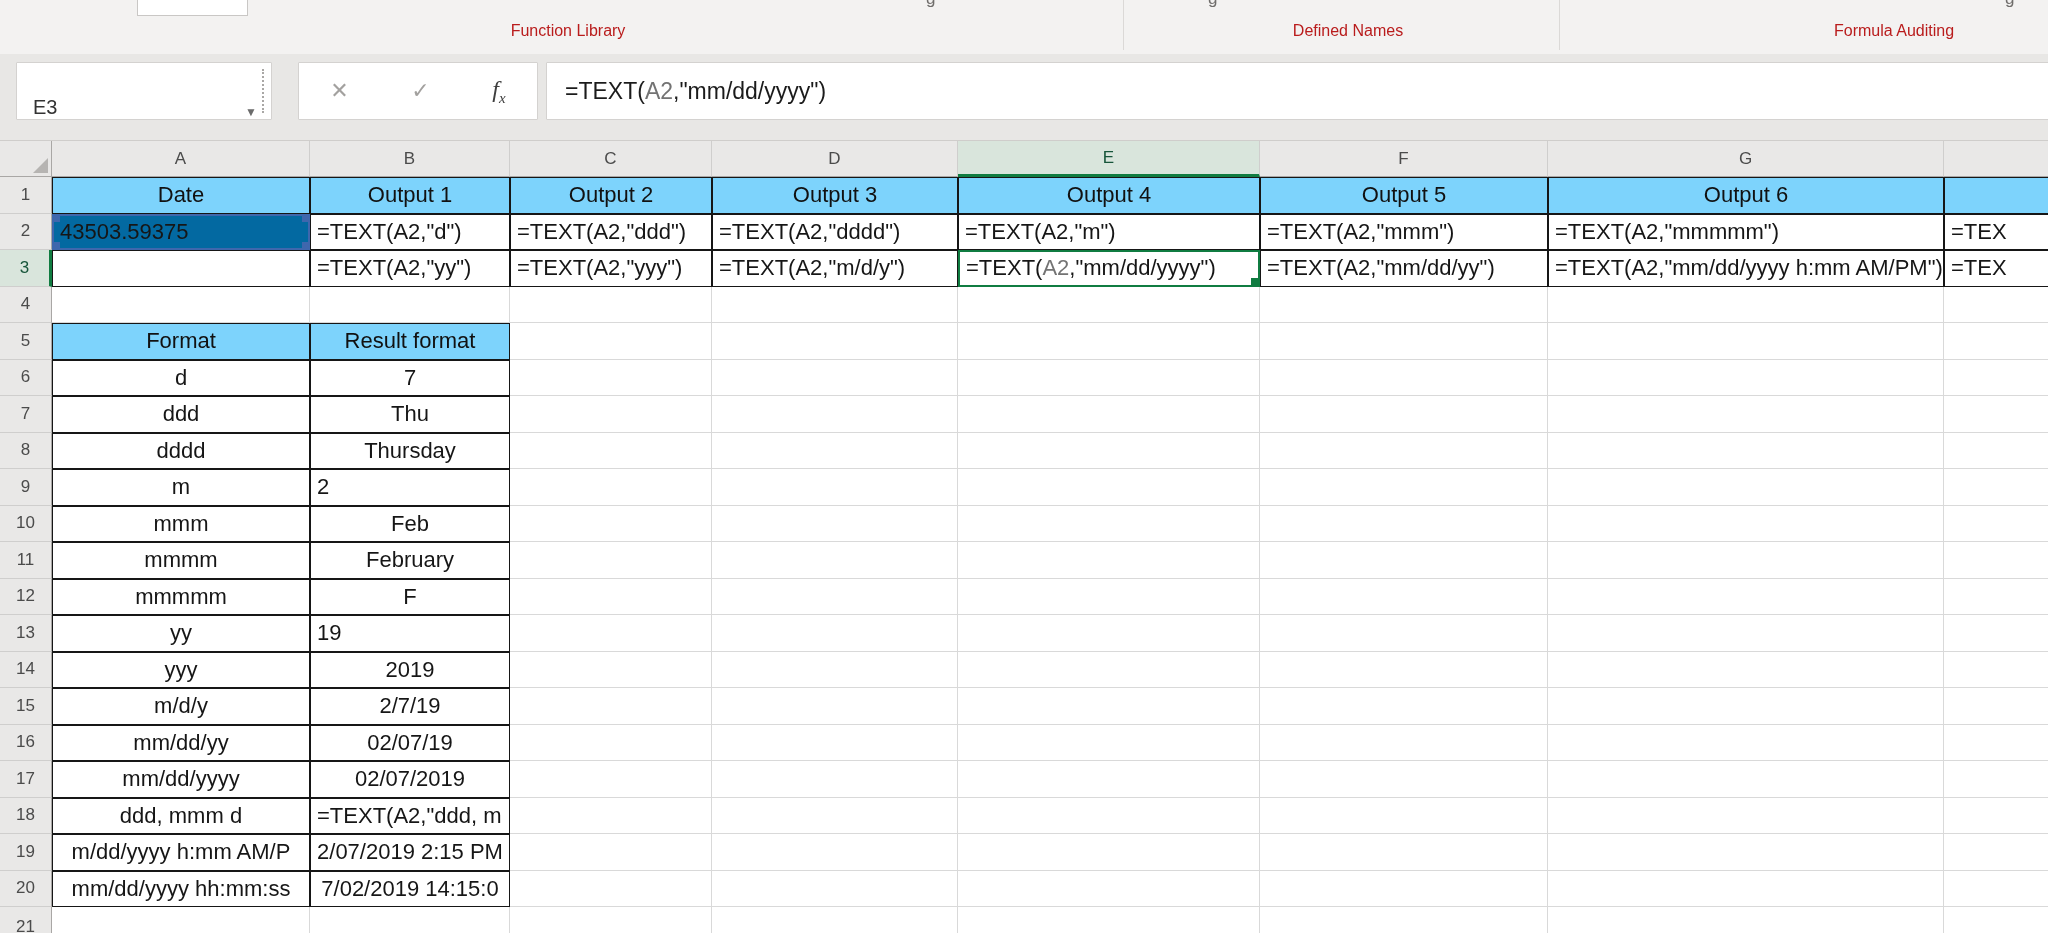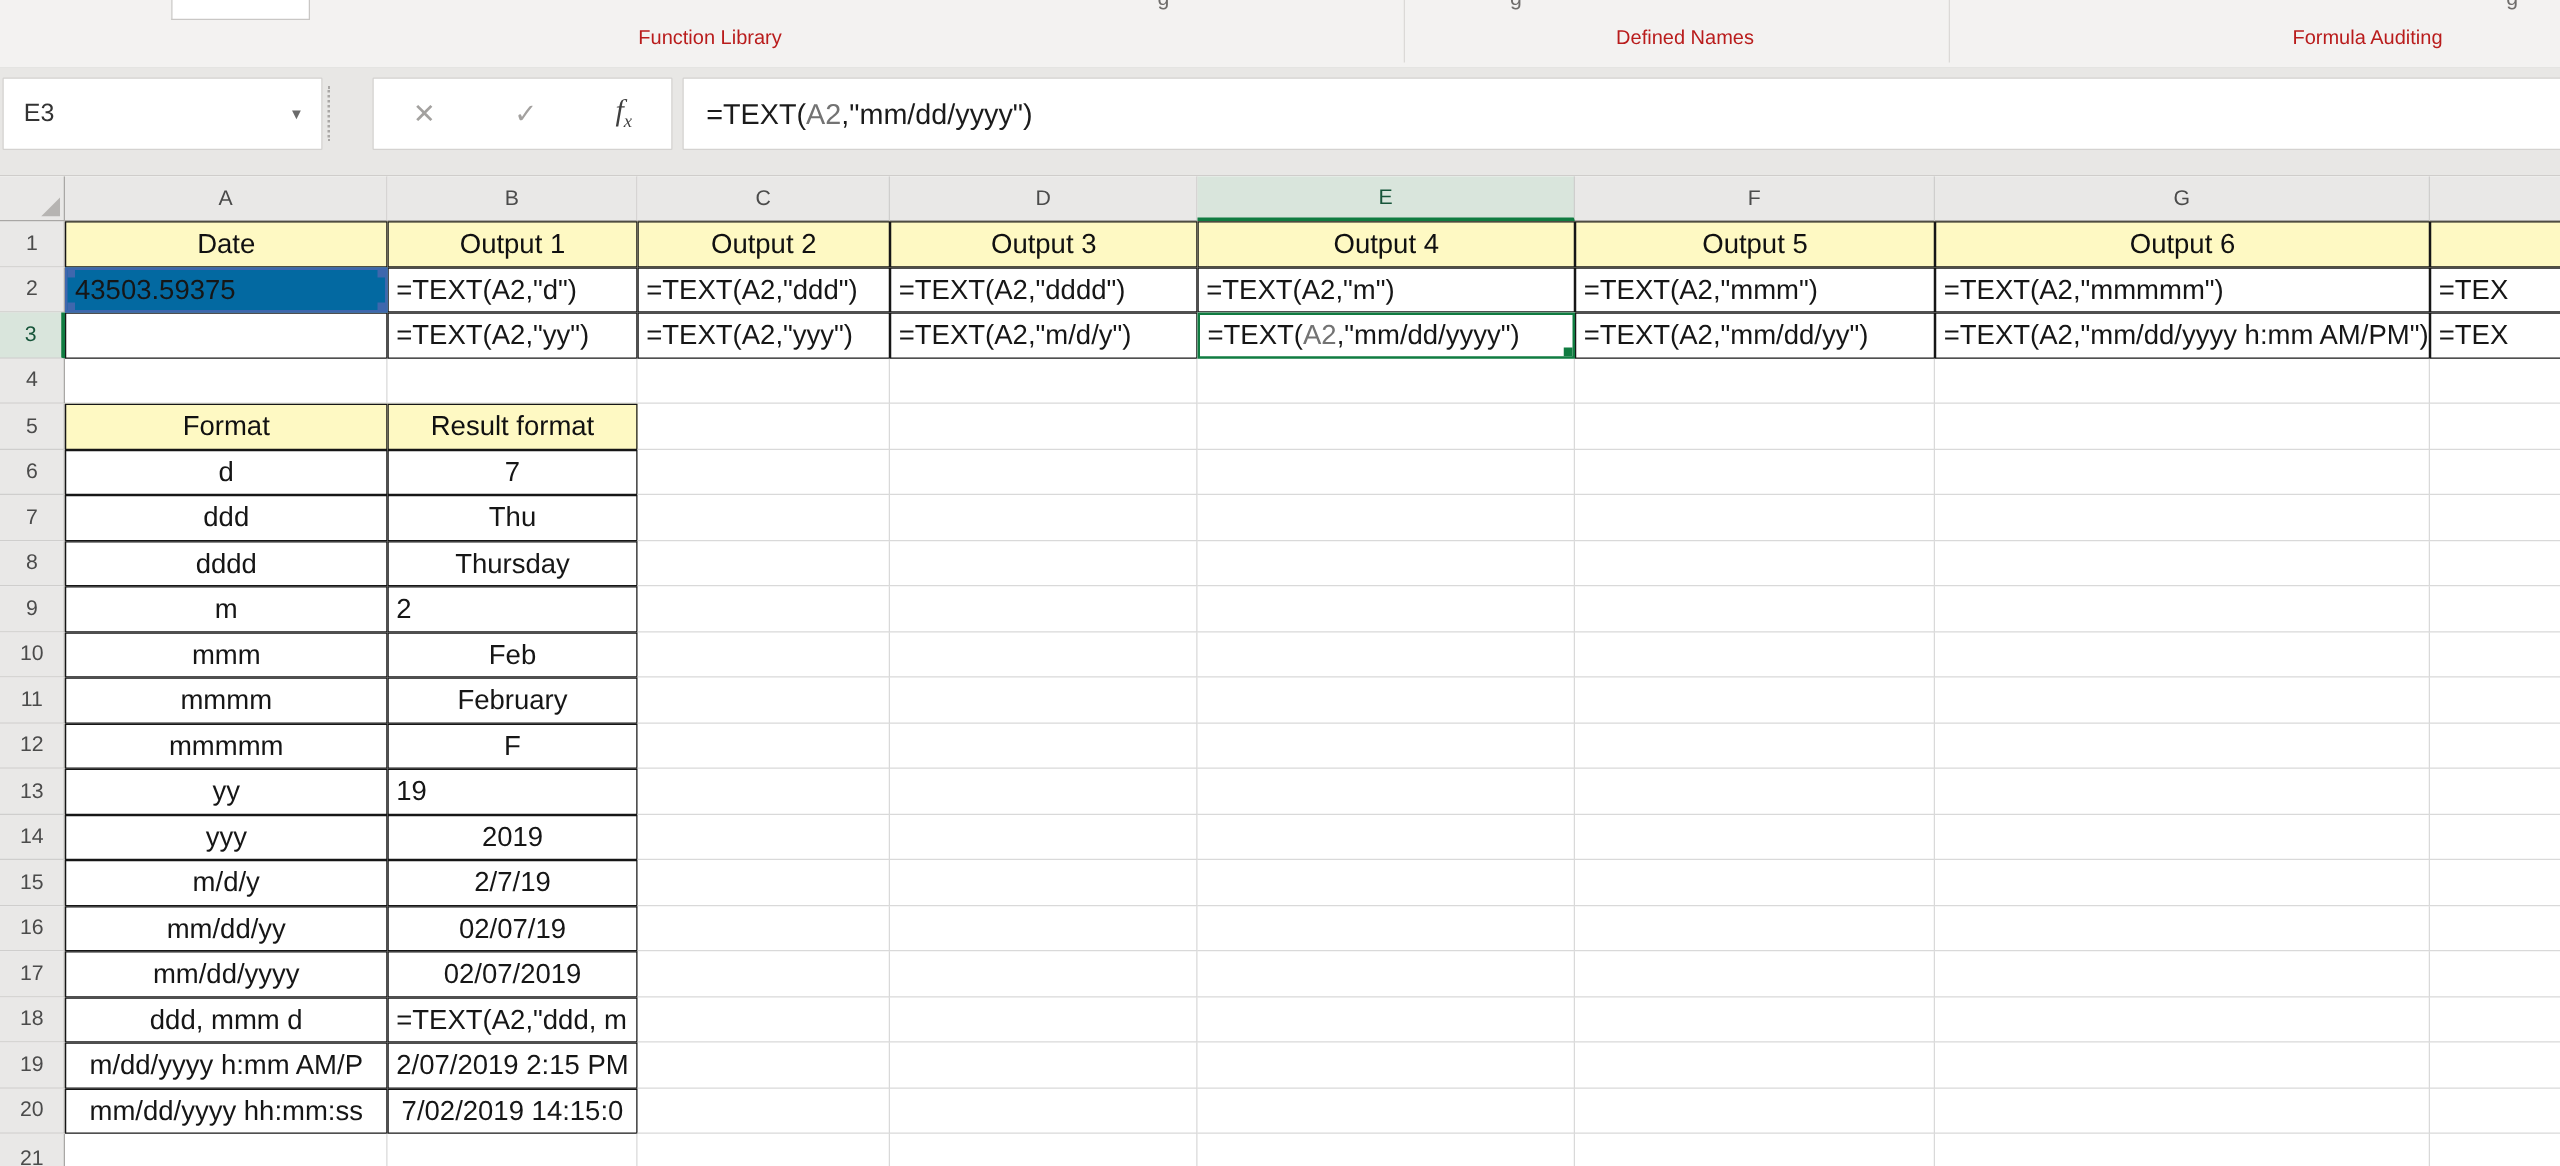--- a/index.html
+++ b/index.html
@@ -17,21 +17,21 @@
   .ribbon-sep{position:absolute;top:0;width:1px;height:50px;background:#dbd9d7;}
   .ribbon-box{position:absolute;top:0;height:16px;background:#ffffff;
     border:1px solid #c9c7c5;border-top:none;box-sizing:border-box;}
   .ribbon-cut{position:absolute;top:0;height:13px;width:14px;overflow:hidden;
     color:#6f6d6b;font-size:17px;}
   .ribbon-cut span{display:block;margin-top:-11px;}
   
   .fstrip{position:absolute;left:0;top:54px;width:2048px;height:86px;background:#e8e7e5;}
   .fbox{position:absolute;top:8px;height:58px;background:#ffffff;
     border:1px solid #d4d2d0;box-sizing:border-box;border-radius:1px;}
-  .namebox{left:2px;width:256px;display:flex;align-items:center;}
+  .namebox{left:16px;width:256px;display:flex;align-items:flex-end;}
   .namebox .nbval{padding-left:16px;font-size:20px;color:#333;flex:1;}
   .namebox .dd{font-size:12px;color:#6b6b6b;padding-right:14px;}
   .dotsep{position:absolute;left:262px;top:15px;height:44px;width:0;
     border-left:2px dotted #a9a7a5;}
   .fbtns{left:298px;width:240px;display:flex;align-items:center;justify-content:space-around;}
   .icon-x,.icon-check{font-size:22px;color:#a3a19f;cursor:default;}
   .icon-fx{color:#3f3f3f;font-family:"Liberation Serif","DejaVu Serif",serif;font-style:italic;font-size:24px;}
   .icon-fx sub{font-size:15px;}
   .finput{left:546px;width:1512px;display:flex;align-items:center;
     font-size:23px;color:#1b1b1b;padding-left:18px;white-space:pre;}
@@ -50,21 +50,21 @@
   .rowhdr{background:#e9e8e7;border-bottom:1px solid #cfcecd;border-right:1px solid #a9a7a5;
     display:flex;align-items:center;justify-content:center;
     font-size:17px;color:#4b4b4b;box-sizing:border-box;}
   .rowhdr.active{background:#d9e5dc;border-right:3px solid #107c41;color:#17553a;}
   .cell{position:relative;display:flex;align-items:center;overflow:hidden;
     white-space:nowrap;font-size:22px;color:#161616;box-sizing:border-box;
     border-right:1px solid #d9d9d9;border-bottom:1px solid #d9d9d9;background:transparent;}
   .cell.c{justify-content:center;}
   .cell.l{justify-content:flex-start;padding-left:6px;}
   .cell.tbl{border:1px solid #161616;}
-  .cell.hdr{background:#fef9c3;color:#111;}
+  .cell.hdr{background:#7dd3fc;color:#111;}
   .cell.sel{border:2px solid #3f67ad;background:#0369a1;z-index:2;}
   .cell.edit{border:2px solid #107c41;background:#fff;z-index:2;}
   .handle{position:absolute;width:8px;height:8px;background:#3f67ad;z-index:3;}
   .h-tl{left:-2px;top:-2px;} .h-tr{right:-2px;top:-2px;}
   .h-bl{left:-2px;bottom:-2px;} .h-br{right:-2px;bottom:-2px;}
   .ghandle{position:absolute;right:-2px;bottom:-2px;width:9px;height:9px;background:#107c41;z-index:3;}
 </style>
 </head>
 <body>
 

